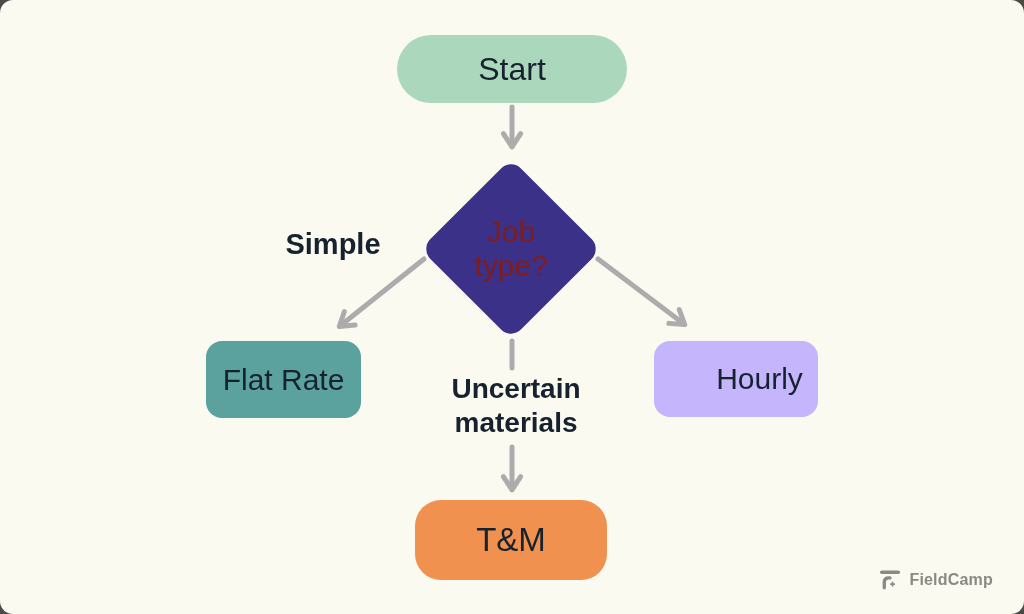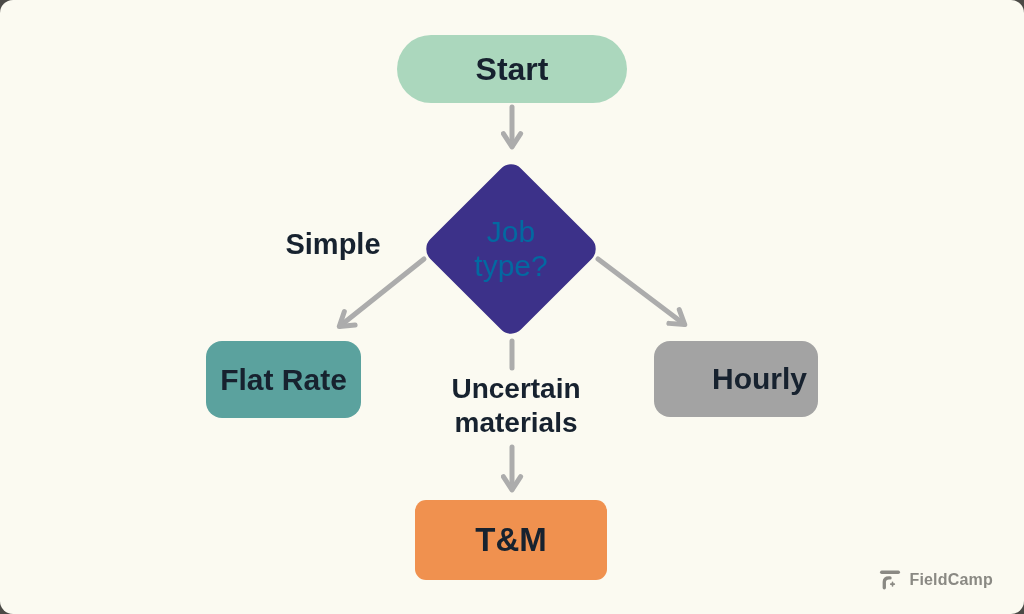--- a/index.html
+++ b/index.html
@@ -20,21 +20,21 @@
     position: absolute;
     left: 0; top: 0;
     width: 1024px; height: 614px;
     pointer-events: none;
   }
   .node {
     position: absolute;
     display: flex;
     align-items: center;
     justify-content: center;
-    font-weight: 700;
+    font-weight: 400;
     text-align: center;
   }
   .node-start {
     left: 397px; top: 35px;
     width: 230px; height: 68px;
     border-radius: 34px;
     font-size: 32px;
   }
   .node-flat-rate {
     left: 206px; top: 341px;
@@ -44,21 +44,21 @@
   }
   .node-hourly {
     left: 654px; top: 341px;
     width: 164px; height: 76px;
     border-radius: 16px;
     font-size: 30px;
   }
   .node-tm {
     left: 415px; top: 500px;
     width: 192px; height: 80px;
-    border-radius: 11px;
+    border-radius: 26px;
     font-size: 33px;
   }
   .decision-wrap {
     position: absolute;
     left: 447px; top: 185px;
     width: 128px; height: 128px;
   }
   .decision-shape {
     position: absolute;
     inset: 0;
@@ -117,33 +117,33 @@
       <line x1="598" y1="259" x2="684" y2="324" marker-end="url(#ah)"></line>
       <line x1="512" y1="341" x2="512" y2="368"></line>
       <line x1="512" y1="447" x2="512" y2="489" marker-end="url(#ah)"></line>
     </g>
   </svg>
 
   <div class="node node-start" style="background-color: rgb(171, 215, 189); color: rgb(23, 34, 47);">Start</div>
 
   <div class="decision-wrap">
     <div class="decision-shape" style="background-color: rgb(60, 49, 137);"></div>
-    <div class="decision-label" style="color: #0369a1;">
+    <div class="decision-label" style="color: #7f1d1d;">
       <span>Job type?</span>
     </div>
   </div>
 
   <div class="edge-label edge-label-simple" style="color: rgb(23, 34, 47);">Simple</div>
 
 
   <div class="edge-label edge-label-uncertain" style="color: rgb(23, 34, 47);">Uncertain materials</div>
 
   <div class="node node-flat-rate" style="background-color: rgb(91, 162, 158); color: rgb(23, 34, 47);">Flat Rate</div>
 
-  <div class="node node-hourly" style="background-color: #a3a3a3; color: rgb(23, 34, 47); padding-left: 47px;">Hourly</div>
+  <div class="node node-hourly" style="background-color: #c4b5fd; color: rgb(23, 34, 47); padding-left: 47px;">Hourly</div>
 
   <div class="node node-tm" style="background-color: rgb(240, 145, 79); color: rgb(23, 34, 47);">T&amp;M</div>
 
   <div class="watermark">
     <svg width="25" height="25" viewBox="0 0 24 24">
       <g fill="none" stroke-linecap="round" stroke-linejoin="round" style="stroke: rgb(138, 137, 131);">
         <path d="M4.5 5 L20.5 5" stroke-width="3.2"></path>
         <path d="M7 20 L7 14.5 Q7 10.5 11.5 10.5 L12.5 10.5" stroke-width="3.2"></path>
         <path d="M13.2 16.5 L16.6 16.5 M14.9 14.8 L14.9 18.2" stroke-width="1.6"></path>
       </g>

